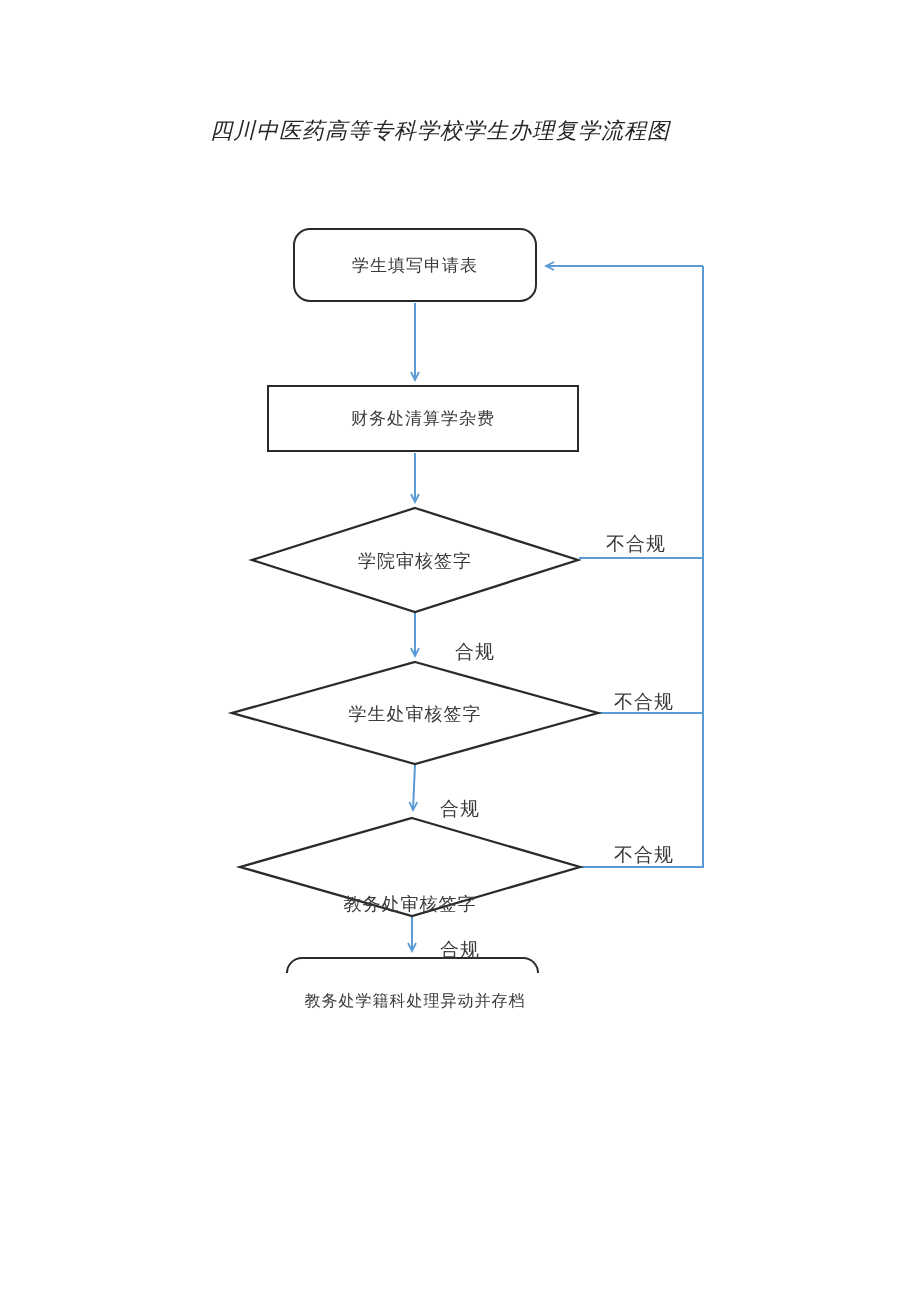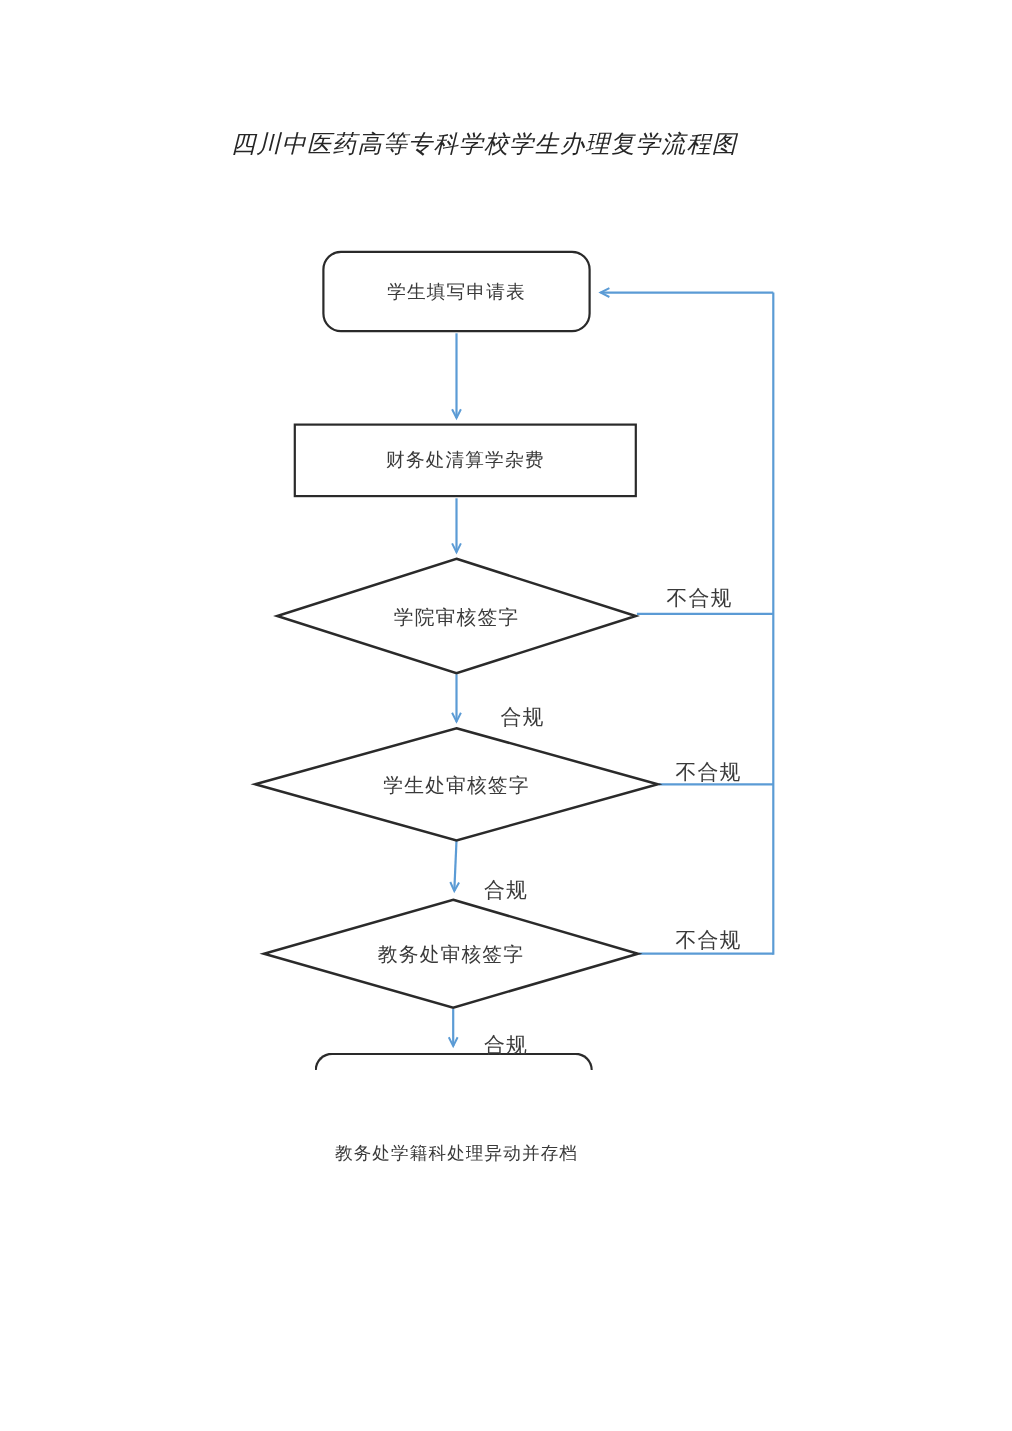--- a/index.html
+++ b/index.html
@@ -60,38 +60,37 @@
   .diamond-label {
     position: absolute;
     width: 260px;
     text-align: center;
     font-size: 18px;
     letter-spacing: 1px;
     color: #3a3a3a;
   }
   .diamond-label.d1 { left: 285px; top: 549px; }
   .diamond-label.d2 { left: 285px; top: 702px; }
-  .diamond-label.d3 { left: 280px; top: 856px; }
+  .diamond-label.d3 { left: 280px; top: 892px; }
   .archive-shape {
     position: absolute;
     left: 286px; top: 957px; width: 253px; height: 16px;
     box-sizing: border-box;
     border: 2.5px solid #2a2a2a;
     border-bottom: none;
     border-radius: 17px 17px 0 0;
     background: #ffffff;
   }
   .archive-label {
     position: absolute;
     left: 275px; top: 991px; width: 280px;
     text-align: center;
     font-size: 16px;
     letter-spacing: 1px;
     color: #3a3a3a;
-    margin-top: 48px;
   }
   .edge-label {
     position: absolute;
     font-size: 19px;
     letter-spacing: 1px;
     color: #3a3a3a;
     white-space: nowrap;
     margin-top: 18px;
   }
   .edge-label.fail-1 { left: 606px; top: 513px; }

